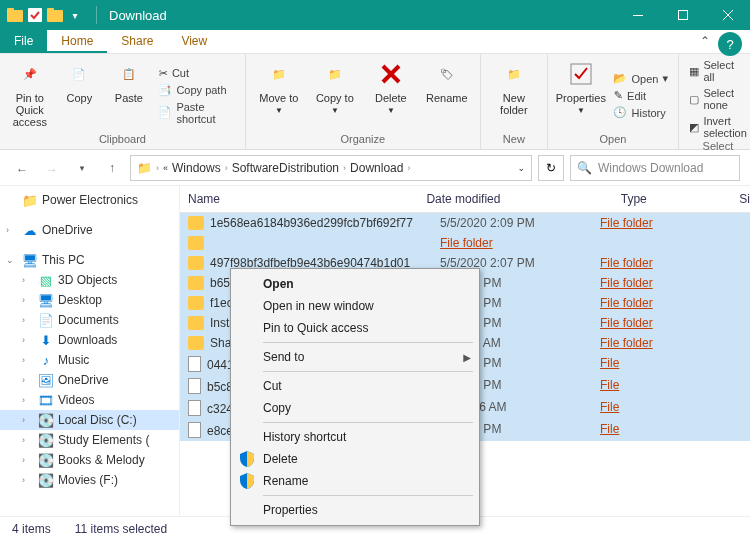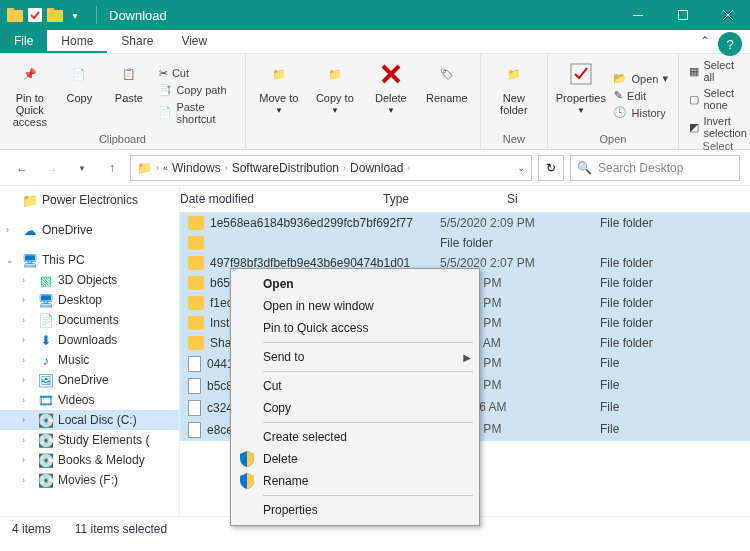--- a/index.html
+++ b/index.html
@@ -6,21 +6,21 @@
 body { width:750px; height:551px; background:#fff; overflow:hidden; font-size:12px; position:relative; }
 .titlebar { height:30px; background:#0d9488; display:flex; align-items:center; color:#fff; }
 .tb-icons { display:flex; gap:2px; padding:0 6px; align-items:center; }
 .tb-ico { width:18px; height:18px; display:flex; align-items:center; justify-content:center; }
 .tb-sep { width:1px; height:18px; background:rgba(255,255,255,.3); margin:0 6px; }
 .tb-title { margin-left:6px; font-size:13px; }
 .win-btns { margin-left:auto; display:flex; }
 .win-btn { width:45px; height:30px; display:flex; align-items:center; justify-content:center; }
 .menubar { height:24px; background:#fff; display:flex; border-bottom:1px solid #e5e5e5; position:relative; }
 .menu-file { background:#0d9488; color:#fff; padding:4px 14px; font-size:12px; }
-.menu-tab { padding:4px 14px; font-size:12px; color:#404040; }
+.menu-tab { padding:4px 14px; font-size:12px; color:#a16207; }
 .menu-tab.active { border-bottom:2px solid #0d9488; }
 .menu-help { margin-left:auto; width:24px; height:24px; background:#0d9488; color:#fff; border-radius:50%; display:flex; align-items:center; justify-content:center; margin:2px 8px 0 0; font-size:13px; }
 .menu-caret { color:#555; padding:4px 8px; }
 .ribbon { height:96px; background:#f5f5f5; border-bottom:1px solid #ddd; display:flex; }
 .rgroup { border-right:1px solid #e0e0e0; padding:4px 8px; display:flex; flex-direction:column; justify-content:space-between; }
 .rlabel { text-align:center; font-size:11px; color:#666; }
 .rbody { display:flex; gap:6px; flex:1; }
 .rbtn-lg { display:flex; flex-direction:column; align-items:center; gap:2px; width:50px; font-size:11px; color:#333; text-align:center; }
 .ricon { width:32px; height:32px; display:flex; align-items:center; justify-content:center; }
 .rcol { display:flex; flex-direction:column; gap:2px; font-size:11px; color:#444; justify-content:center; }
@@ -40,23 +40,23 @@
 .tico { width:16px; height:16px; display:flex; align-items:center; justify-content:center; font-size:13px; }
 .files { flex:1; display:flex; flex-direction:column; overflow:hidden; }
 .fhead { display:flex; border-bottom:1px solid #e5e5e5; font-size:12px; color:#335; padding:6px 0; }
 .col-name { width:260px; padding-left:8px; }
 .col-date { width:160px; }
 .col-type { width:100px;margin-left:43px; }
 .col-size { flex:1;margin-left:24px; }
 .flist { flex:1; overflow:hidden; }
 .frow { display:flex; padding:3px 0; font-size:12px; color:#333; }
 .frow.sel { background:#cce4f6; }
-.fname { width:260px; padding-left:8px; display:flex; align-items:center; gap:6px; overflow:hidden; }
+.fname { width:260px; padding-left:8px; display:flex; align-items:flex-end; gap:6px; overflow:hidden; }
 .fdate { width:160px; color:#555; }
-.ftype { width:100px; color:#404040; }
+.ftype { width:100px; color:#c2410c;text-decoration:underline; }
 .folder-ico { width:16px; height:14px; background:#ffc94a; border-radius:2px; display:inline-block; }
 .file-ico { width:13px; height:16px; background:#fff; border:1px solid #999; display:inline-block; }
 .ctxmenu { position:absolute; top:268px; left:230px; width:250px; background:#f4f4f4; border:1px solid #999; box-shadow:2px 2px 5px rgba(0,0,0,.3); padding:4px 2px; z-index:100; }
 .citem { display:flex; align-items:center; gap:8px; padding:4px 6px 4px 30px; font-size:12px; color:#222; position:relative; }
 .citem.bold { font-weight:bold; }
 .csep { height:1px; background:#ccc; margin:3px 4px 3px 30px; }
 .citem .cicon { position:absolute; left:6px; width:16px; height:16px; display:flex; align-items:center; justify-content:center; }
 .citem .carrow { margin-left:auto; color:#555; font-size:10px; }
 .status { height:24px; border-top:1px solid #eee; display:flex; align-items:center; padding:0 12px; gap:24px; font-size:12px; color:#335; }
 svg { display:block; }
@@ -167,20 +167,21 @@
             </svg>
           </span>
           <span>Delete</span>
           <span style="font-size:8px">▼</span>
         </div>
       <div class="rbtn-lg">
           <span class="ricon">🏷</span>
           <span>Rename</span>
         </div>
     </div>
+    <div class="rlabel">Organize</div>
   </div>
   <div class="rgroup">
     <div class="rbody">
       <div class="rbtn-lg">
           <span class="ricon">📁</span>
           <span>New folder</span>
         </div>
     </div>
     <div class="rlabel">New</div>
   </div>
@@ -246,21 +247,21 @@
       <span class="sep">›</span>
     <span class="crumb">SoftwareDistribution</span>
       <span class="sep">›</span>
     <span class="crumb">Download</span>
       <span class="sep">›</span>
     <span style="margin-left:auto;font-size:9px">⌄</span>
   </div>
   <div class="nav-refresh">↻</div>
   <div class="search">
     <span>🔍</span>
-    <span>Search Desktop</span>
+    <span>Windows Download</span>
   </div>
 </div>
 
 <div class="content">
   <div class="tree">
     <div class="tnode">
         <span class="exp"></span>
         <span class="tico">📁</span>
         <span>Power Electronics</span>
       </div>
@@ -327,20 +328,21 @@
         <span>Books &amp; Melody</span>
       </div>
     <div class="tnode" style="padding-left:22px">
         <span class="exp">›</span>
         <span class="tico">💽</span>
         <span>Movies (F:)</span>
       </div>
   </div>
   <div class="files">
     <div class="fhead">
+      <div class="col-name">Name</div>
       <div class="col-date">Date modified</div>
       <div class="col-type">Type</div>
       <div class="col-size">Si</div>
     </div>
     <div class="flist" id="flist">
         <div class="frow sel">
           <div class="fname">
             <span class="folder-ico"></span>
             <span>1e568ea6184b936ed299fcb7bf692f77</span>
           </div>
@@ -446,21 +448,21 @@
     </div>
   <div class="csep"></div>
   <div class="citem">
       <span>Cut</span>
     </div>
   <div class="citem">
       <span>Copy</span>
     </div>
   <div class="csep"></div>
   <div class="citem">
-      <span>Create selected</span>
+      <span>History shortcut</span>
     </div>
   <div class="citem">
       <span class="cicon">
         <svg width="14" height="16">
           <path d="M7 0l7 3v4c0 5-3 8-7 9-4-1-7-4-7-9V3z" fill="#0078d4"></path>
           <path d="M7 0l7 3v4c0 5-3 8-7 9V0z" fill="#ffc94a"></path>
         </svg>
       </span>
       <span>Delete</span>
     </div>

